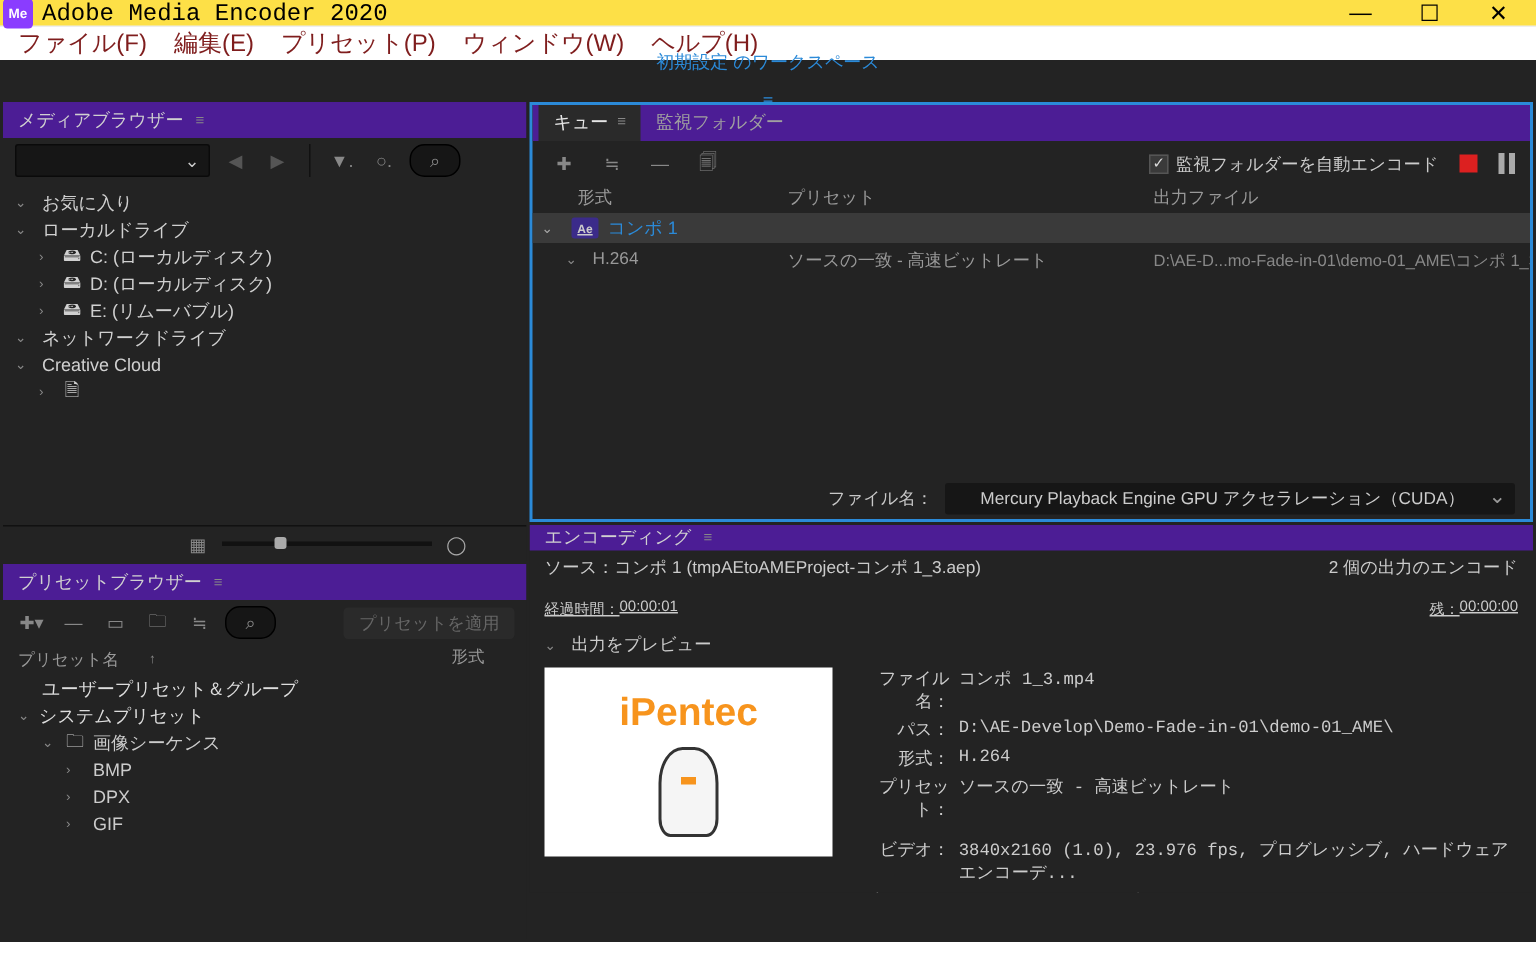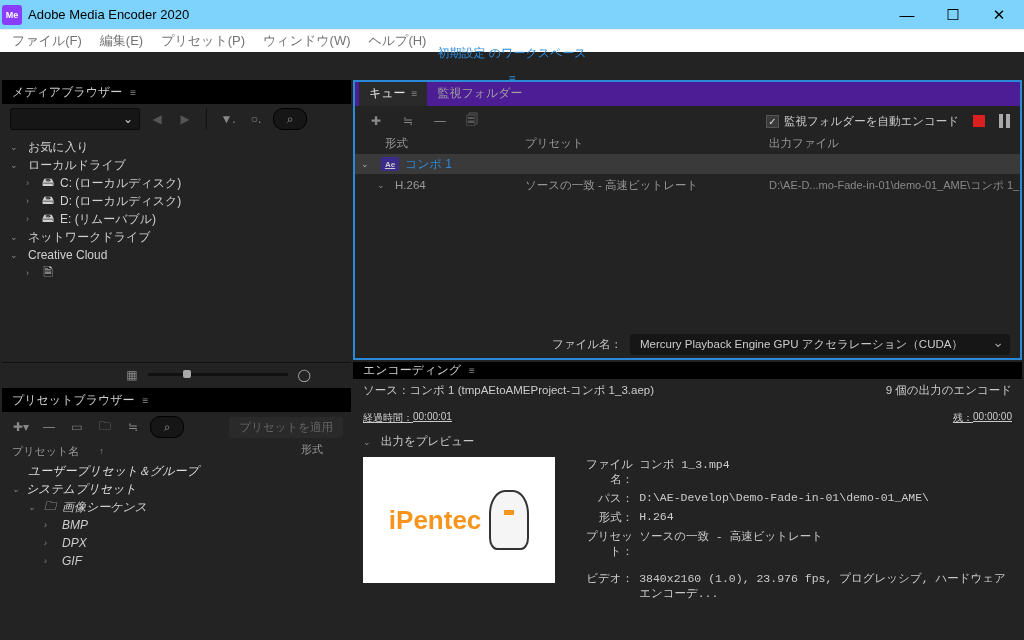--- a/index.html
+++ b/index.html
@@ -1,52 +1,52 @@
 <!DOCTYPE html>
 <html><head>
 <meta charset="utf-8">
 <style>
 * { margin: 0; padding: 0; box-sizing: border-box; font-family: "Segoe UI", "Meiryo", sans-serif; -webkit-font-smoothing: antialiased; }
 body { width: 1024px; height: 640px; background: #fff; overflow: hidden; font-size: 12px; color: #c8c8c8; }
-.titlebar { height: 30px; background: #7dd3fc; display: flex; align-items: center; padding: 0 2px; border-bottom: 1px solid #eee; }
+.titlebar { height: 18px; background: #fde047; display: flex; align-items: center; padding: 0 2px; border-bottom: 1px solid #eee; }
 .app-icon { width: 20px; height: 20px; background: #8a3cff; color: #fff; display: flex; align-items: center; justify-content: center; font-weight: bold; font-size: 9px; border-radius: 3px; margin-right: 6px; }
-.app-title { color: #000; font-size: 13px; flex: 1; }
+.app-title { color: #000; font-size: 16px; flex: 1; font-family: Liberation Mono, monospace; }
 .win-btn { width: 46px; height: 28px; display: flex; align-items: center; justify-content: center; color: #000; font-size: 15px; }
 .menubar { height: 22px; background: #fff; display: flex; align-items: center; padding: 0 6px; gap: 6px; }
-.menu-item { color: #737373; font-size: 13px; padding: 0 6px; }
+.menu-item { color: #7f1d1d; font-size: 16px; padding: 0 6px; }
 .app-body { background: #232323; height: 588px; display: flex; flex-direction: column; }
 .workspace-bar { height: 26px; display: flex; align-items: center; justify-content: center; gap: 10px; flex-direction: column; }
 .workspace-name { color: #2b8ad8; font-size: 12px; }
 .ws-menu-icon { color: #2b8ad8; }
 .main-area { flex: 1; display: flex; gap: 2px; padding: 2px; overflow: hidden; }
 .left-col { width: 349px; display: flex; flex-direction: column; gap: 2px; }
 .right-col { flex: 1; display: flex; flex-direction: column; gap: 2px; min-width: 0; }
 .panel { background: #232323; display: flex; flex-direction: column; overflow: hidden; }
-.panel-titlebar { height: 24px; display: flex; align-items: center; gap: 8px; padding: 0 10px; background: #000000; }
+.panel-titlebar { height: 24px; display: flex; align-items: center; gap: 8px; padding: 0 10px; background: #4c1d95; }
 .panel-title { color: #d0d0d0; font-size: 12px; }
 .panel-ham { color: #888; letter-spacing: 1px; font-size: 10px; }
 .mb-input-row { height: 30px; display: flex; align-items: center; padding: 4px 8px; gap: 6px; }
 .mb-input { background: #161616; border: 1px solid #0a0a0a; border-radius: 2px; height: 22px; color: #ccc; padding: 0 6px; width: 130px; display:flex; align-items:center; justify-content:flex-end; }
 .ic-btn { width: 22px; height: 22px; display: flex; align-items: center; justify-content: center; color: #888; }
 .sep-v { width: 1px; background: #111; height: 22px; margin: 0 4px;}
 .tree { padding: 4px 0; font-size: 12px; color: #d0d0d0; flex: 1; overflow: hidden;}
 .tree-row { display: flex; align-items: center; height: 18px; padding-left: 8px; }
 .tree-indent { width: 16px; display:inline-block; }
 .chev { width: 14px; color: #888; font-size: 9px; }
 .drive-icon { width: 16px; text-align:center; }
 .tree-label { margin-left: 4px; }
 .slider-bar { height: 24px; display: flex; align-items: center; justify-content: flex-end; padding: 0 40px 0 10px; gap: 10px; border-top: 1px solid #111;}
 .slider-track { width: 140px; height: 3px; background: #111; position: relative; }
 .slider-knob { width: 8px; height: 8px; background: #aaa; border-radius: 2px; position: absolute; top: -3px; }
 .pb-toolbar { height: 30px; display: flex; align-items: center; gap: 6px; padding: 0 8px; }
 .apply-btn { background: #2a2a2a; color: #666; padding: 3px 10px; border-radius: 3px; font-size: 11.5px; }
 .pb-cols { height: 18px; display: flex; padding: 0 10px; color: #999; font-size: 11px; }
 .pb-col-name { flex: 1; display:flex; align-items:center; gap:20px;}
 .pb-col-format { width: 40px; }
-.pb-list { flex: 1; overflow: hidden; padding-top: 2px; font-style: italic;}
+.pb-list { flex: 1; overflow: hidden; padding-top: 2px;}
 .pb-row { height: 18px; display: flex; align-items: center; padding-left: 10px; font-size: 12px; color: #ccc; }
 .pb-row.group { color: #ddd; font-weight: 500; }
 .q-outline { border: 2px solid #2b8ad8; flex: 1; display: flex; flex-direction: column; min-height: 0;}
 .tabbar { height: 24px; display: flex; align-items: flex-end; background: #4c1d95; padding-left: 4px; }
 .tab { padding: 4px 10px 4px 10px; font-size: 12px; color: #a0a0a0; display:flex; align-items:center; gap:6px;}
 .tab.active { background: #2a2a2a; color: #e5e5e5; border-top: 1px solid #333;}
 .q-toolbar { height: 30px; display: flex; align-items: center; padding: 0 10px; gap: 10px; }
 .q-right-ctrls { margin-left: auto; display: flex; align-items: center; gap: 14px; }
 .q-check { display: flex; align-items: center; gap: 5px; color: #ccc; font-size: 11.5px;}
 .chk { width: 13px; height: 13px; background: #3a3a3a; border: 1px solid #555; display:flex; align-items:center; justify-content:center; font-size:10px; color:#ddd;}
@@ -58,31 +58,31 @@
 .qc-preset { width: 244px; }
 .qc-out { flex: 1; }
 .q-list { flex: 1; min-height: 0; }
 .q-group { height: 20px; background: #3a3a3a; display:flex; align-items:center; padding-left:6px; gap:6px; font-size:12px; color:#2b8ad8;}
 .ae-badge { width: 18px; height: 14px; background: #3b2b8a; color: #ccc; font-size: 8px; font-weight: bold; display:flex; align-items:center; justify-content:center; border-radius:2px;text-decoration:underline;}
 .q-item { height: 22px; display: flex; align-items: center; padding-left: 22px; font-size: 11.5px; color: #999; }
 .qi-fmt { width: 148px; display:flex; align-items:center; gap:4px;}
 .qi-preset { width: 244px; }
 .qi-out { flex: 1; color: #888; font-size:11px; white-space:nowrap; overflow:hidden;}
 .renderer-row { height: 28px; display: flex; align-items: center; justify-content: flex-end; padding: 0 10px; gap: 8px; font-size: 11.5px; }
-.renderer-sel { background: #161616; color: #ccc; padding: 3px 20px 3px 10px; border-radius: 2px; width: 380px; position:relative; }
+.renderer-sel { background: #161616; color: #ccc; padding: 3px 20px 3px 10px; border-radius: 2px; width: 380px; position:relative;text-align:center; }
 .renderer-sel::after { content: "⌄"; position:absolute; right:6px; top:0px; color:#999; font-size:14px;}
 .enc-panel { flex: 0 0 245px; display:flex; flex-direction:column; background:#232323;}
 .source-row { padding: 4px 10px; display: flex; align-items: center; font-size: 11.5px; color: #ccc;}
 .src-right { margin-left: auto; color: #ccc; font-size: 11.5px; }
 .prog-bar { height: 11px; background: #111; margin: 3px 8px; border-radius: 1px; overflow:hidden;}
 .prog-fill { height: 100%; background: #2b8ad8; }
 .time-row { padding: 3px 10px; display: flex; font-size: 10px; color: #ccc; text-decoration: underline; }
 .preview-header { padding: 6px 10px 4px; font-size: 11.5px; color: #ccc; display:flex; align-items:center; gap:4px;}
 .preview-area { display: flex; padding: 4px 10px; gap: 16px;}
-.thumb { width: 224px; height: 126px; background:#fff; display:flex; align-items:center; justify-content:center; flex-direction:row; gap:8px; overflow:hidden;}
+.thumb { width: 224px; height: 126px; background:#fff; display:flex; align-items:center; justify-content:center; flex-direction:column; gap:8px; overflow:hidden;}
 .logo-text { color:#f7941d; font-size:26px; font-weight:600; }
 .peng { width:40px; height:60px; background:#f5f5f5; border:2px solid #333; border-radius:40% 40% 20% 20%; position:relative;}
 .peng::before { content:""; position:absolute; left:50%; top:12px; width:10px; height:6px; border-top:5px solid #f7941d; transform:translateX(-50%) rotate(180deg);}
 .meta { display: grid; grid-template-columns: 62px auto; row-gap: 4px; font-size: 11.5px; color: #ccc; align-content:start;}
 .meta-lbl { text-align: right; color: #ccc; }
 .meta-val { color: #ccc; padding-left: 6px; font-family: Liberation Mono, monospace; }
 .ic-btn.arrow { color:#555; }
 </style>
 </head>
 <body>
@@ -290,21 +290,21 @@
         </div>
       </div>
 
       <div class="panel enc-panel">
         <div class="panel-titlebar">
           <span class="panel-title">エンコーディング</span>
           <span class="panel-ham">≡</span>
         </div>
         <div class="source-row">
           <span>ソース：コンポ 1 (tmpAEtoAMEProject-コンポ 1_3.aep)</span>
-          <span class="src-right">9 個の出力のエンコード</span>
+          <span class="src-right">2 個の出力のエンコード</span>
         </div>
         <div class="prog-bar">
           <div class="prog-fill" style="width:78%;"></div>
         </div>
         <div class="time-row">
           <span>経過時間：</span>
           <span>00:00:01</span>
           <span style="margin-left:auto;">残：</span>
           <span>00:00:00</span>
         </div>

